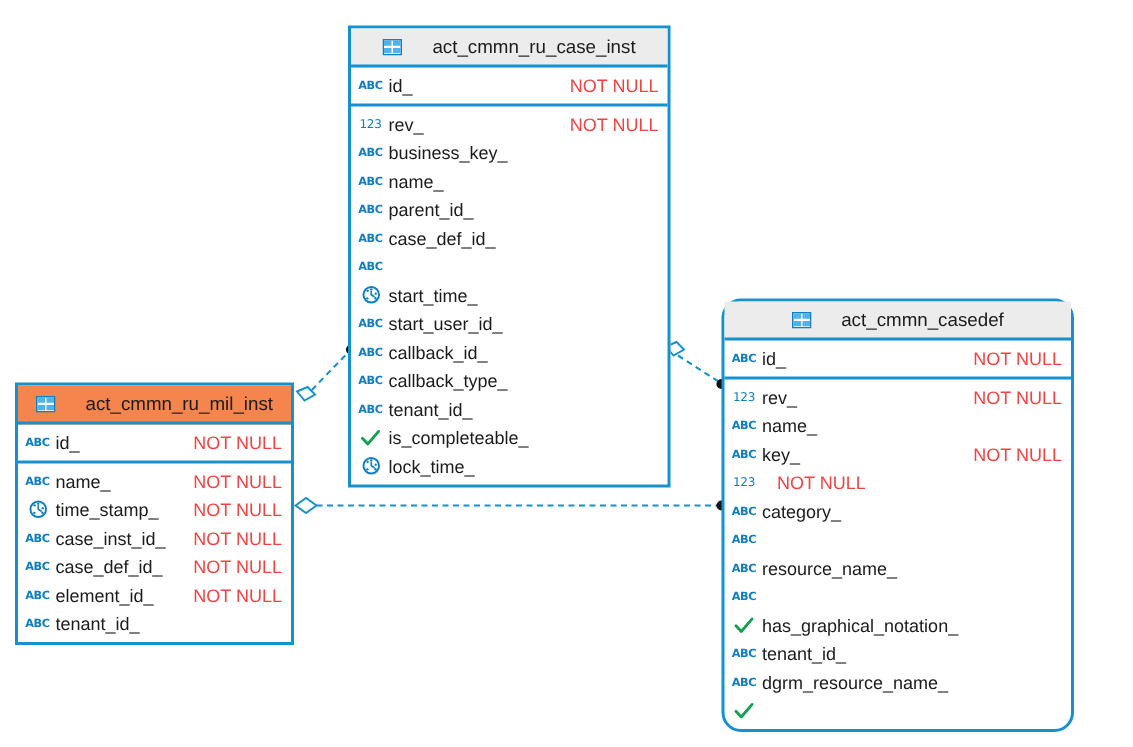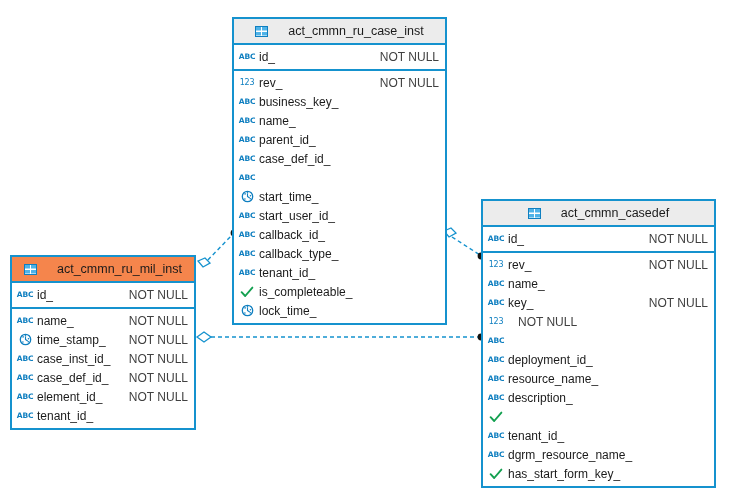--- a/index.html
+++ b/index.html
@@ -109,21 +109,21 @@
   .col-name {
     flex: 1 1 auto;
     overflow: hidden;
   }
   .col-name.pk {
     font-weight: 400;
   }
   .col-null {
     flex: 0 0 auto;
     margin-left: 10px;
-    color: #404040;
+    color: #ef4444;
     font-size: 12px;
   }
 
   .body-section {
     padding: 2px 0 3px 0;
   }
   .pk-section {
     padding: 1px 0 1px 0;
   }
 </style>
@@ -277,21 +277,21 @@
               <circle cx="10" cy="9.5" r="0.85" fill="#0f7fc0"></circle>
               <circle cx="4.4" cy="4.2" r="0.85" fill="#0f7fc0"></circle>
               <path d="M7 7 L7 4.6 M7 7 L9 8.3" stroke="#0f7fc0" stroke-width="1.2" fill="none" stroke-linecap="round"></path>
             </svg>
           </span>
           <span class="col-name">lock_time_</span>
           <span class="col-null"></span>
         </div>
       </div>
   </div>
-    <div class="entity" style="left: 481px; top: 199px; width: 235px;">
+    <div class="entity" style="left: 481px; top: 199px; width: 235px; border-radius: 13px;">
     <div class="entity-header">
       <svg class="tbl-icon" viewBox="0 0 13 11">
         <rect x="0.5" y="0.5" width="12" height="10" fill="#ffffff" stroke="#0f7fc0"></rect>
         <rect x="1" y="1" width="5" height="3.5" fill="#4fb3e8"></rect>
         <rect x="7" y="1" width="5" height="3.5" fill="#4fb3e8"></rect>
         <rect x="1" y="6" width="5" height="3.5" fill="#4fb3e8"></rect>
         <rect x="7" y="6" width="5" height="3.5" fill="#4fb3e8"></rect>
       </svg>
       <span>act_cmmn_casedef</span>
     </div>
@@ -329,49 +329,49 @@
         <div class="col-row">
           <span class="col-icon">
             <span class="num-glyph">123</span>
           </span>
           <span class="col-null">NOT NULL</span>
         </div>
         <div class="col-row">
           <span class="col-icon">
             <span class="abc-glyph">ABC</span>
           </span>
-          <span class="col-null"></span>
-        </div>
-        <div class="col-row">
-          <span class="col-icon">
-            <span class="abc-glyph">ABC</span>
-          </span>
-          <span class="col-name">deployment_id_</span>
+          <span class="col-name">category_</span>
+          <span class="col-null"></span>
+        </div>
+        <div class="col-row">
+          <span class="col-icon">
+            <span class="abc-glyph">ABC</span>
+          </span>
           <span class="col-null"></span>
         </div>
         <div class="col-row">
           <span class="col-icon">
             <span class="abc-glyph">ABC</span>
           </span>
           <span class="col-name">resource_name_</span>
           <span class="col-null"></span>
         </div>
         <div class="col-row">
           <span class="col-icon">
             <span class="abc-glyph">ABC</span>
           </span>
-          <span class="col-name">description_</span>
           <span class="col-null"></span>
         </div>
         <div class="col-row">
           <span class="col-icon">
             <svg viewBox="0 0 14 14" width="14" height="14">
               <path d="M1.6 7.2 L5.2 11 L12.4 2.6" stroke="#13a050" stroke-width="1.9" fill="none" stroke-linecap="round" stroke-linejoin="round"></path>
             </svg>
           </span>
+          <span class="col-name">has_graphical_notation_</span>
           <span class="col-null"></span>
         </div>
         <div class="col-row">
           <span class="col-icon">
             <span class="abc-glyph">ABC</span>
           </span>
           <span class="col-name">tenant_id_</span>
           <span class="col-null"></span>
         </div>
         <div class="col-row">
@@ -380,21 +380,20 @@
           </span>
           <span class="col-name">dgrm_resource_name_</span>
           <span class="col-null"></span>
         </div>
         <div class="col-row">
           <span class="col-icon">
             <svg viewBox="0 0 14 14" width="14" height="14">
               <path d="M1.6 7.2 L5.2 11 L12.4 2.6" stroke="#13a050" stroke-width="1.9" fill="none" stroke-linecap="round" stroke-linejoin="round"></path>
             </svg>
           </span>
-          <span class="col-name">has_start_form_key_</span>
           <span class="col-null"></span>
         </div>
       </div>
   </div>
     <div class="entity selected" style="left: 10px; top: 255px; width: 186px;">
     <div class="entity-header">
       <svg class="tbl-icon" viewBox="0 0 13 11">
         <rect x="0.5" y="0.5" width="12" height="10" fill="#ffffff" stroke="#0f7fc0"></rect>
         <rect x="1" y="1" width="5" height="3.5" fill="#4fb3e8"></rect>
         <rect x="7" y="1" width="5" height="3.5" fill="#4fb3e8"></rect>

